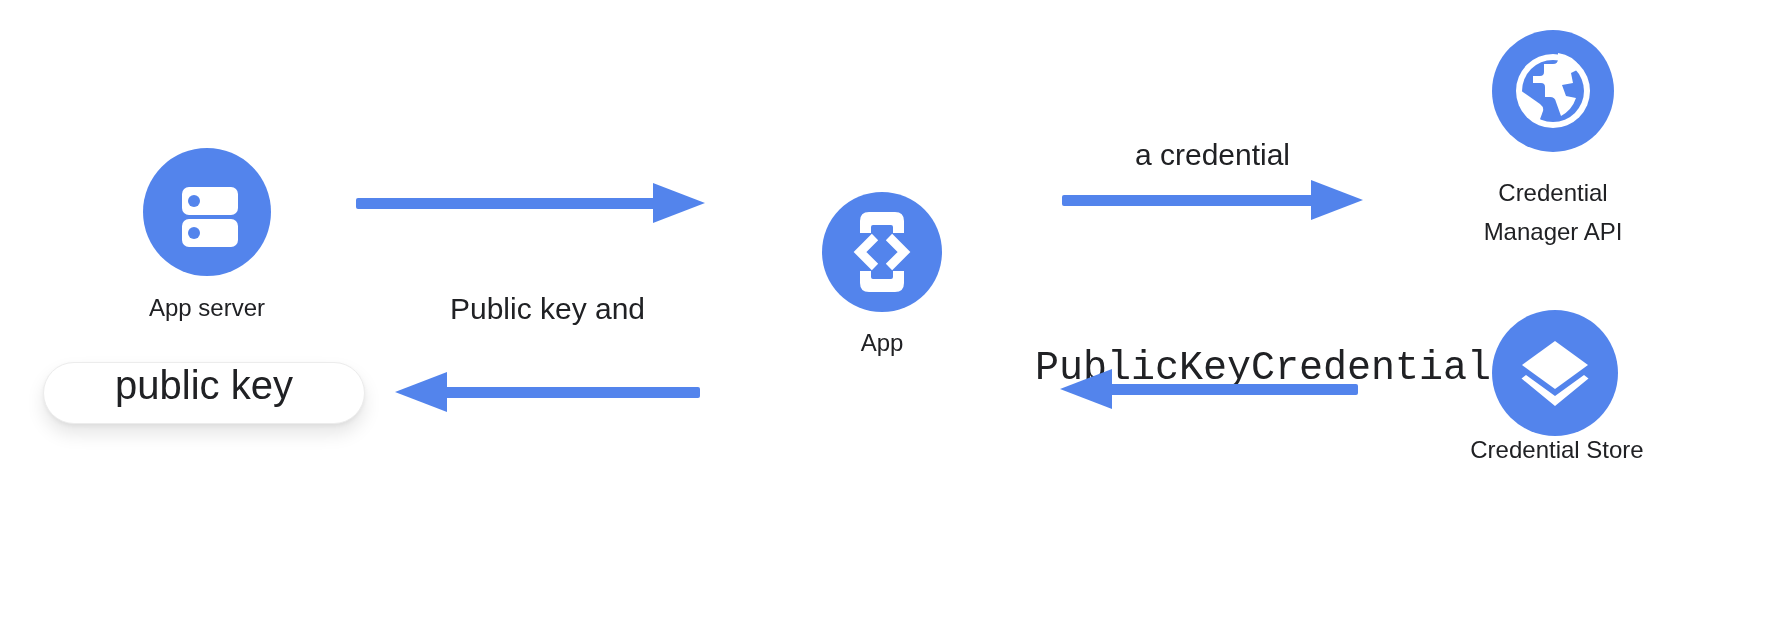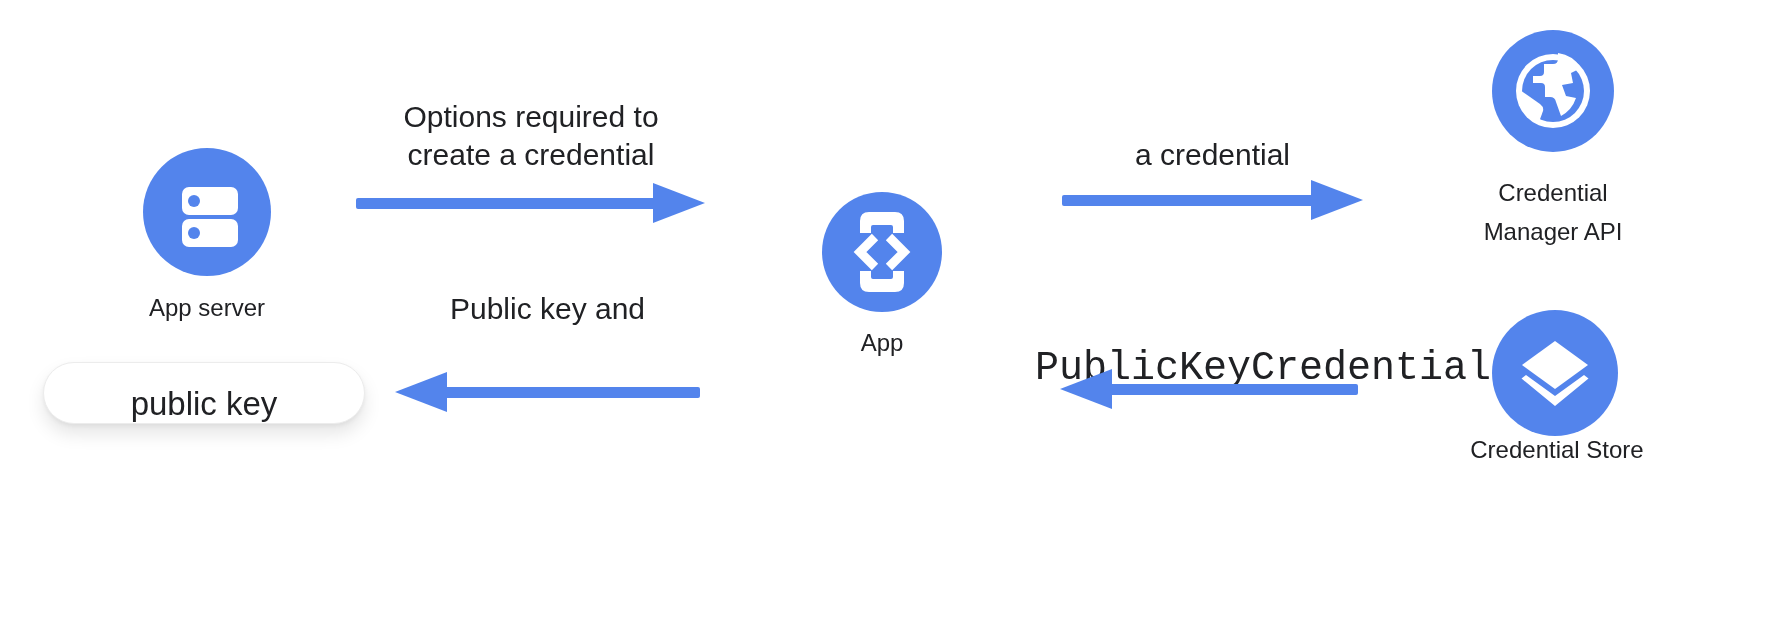--- a/index.html
+++ b/index.html
@@ -29,22 +29,22 @@
     line-height:39px;
     color:var(--ink);
     white-space:nowrap;
   }
   .pill{
     position:absolute;
     background:#ffffff;
     border:1px solid #ececec;
     border-radius:999px;
     box-shadow:0 2px 4px rgba(0,0,0,.05), 0 10px 18px rgba(0,0,0,.10);
-    display:flex;align-items:flex-end;justify-content:center;
-    font-size:33px;font-weight:500;color:var(--ink);
+    display:flex;align-items:flex-start;justify-content:center;
+    font-size:40px;font-weight:500;color:var(--ink);
     box-sizing:border-box;
   }
   .flow-label{
     position:absolute;
     text-align:center;
     font-size:30px;
     line-height:38px;
     color:var(--ink);
     white-space:nowrap;
   }
@@ -75,24 +75,20 @@
       <rect x="39" y="71" width="56" height="28" rx="7" fill="#ffffff"></rect>
       <circle cx="51" cy="53" r="6" fill="#5384ec"></circle>
       <circle cx="51" cy="85" r="6" fill="#5384ec"></circle>
     </svg>
   </div>
   <div class="node-label" style="left:57px;top:288px;width:300px;">App server</div>
   <div class="pill" style="left:43px;top:362px;width:322px;height:62px;">
     <span>public key</span>
   </div>
 
-  <div class="flow-label" style="left:346px;top:98px;width:370px;">
-    <span>Options required to</span><br>
-    <span>create a credential</span>
-  </div>
   <div class="arrow right" style="left:356px;top:183px;width:349px;">
     <div class="shaft" style="width:300px;"></div>
     <div class="head"></div>
   </div>
 
   <div class="circle-badge" style="left:822px;top:192px;width:120px;height:120px;">
     <svg width="120" height="120" viewBox="0 0 120 120">
       <path d="M38 41 v-12 q0 -9 9 -9 h26 q9 0 9 9 v12 h-11 v-6 q0 -2 -2 -2 h-18 q-2 0 -2 2 v6 z" fill="#ffffff"></path>
       <path d="M38 79 v12 q0 9 9 9 h26 q9 0 9 -9 v-12 h-11 v6 q0 2 -2 2 h-18 q-2 0 -2 -2 v-6 z" fill="#ffffff"></path>
       <path d="M53 45 L38 60 L53 75" fill="none" stroke="#ffffff" stroke-width="9"></path>

